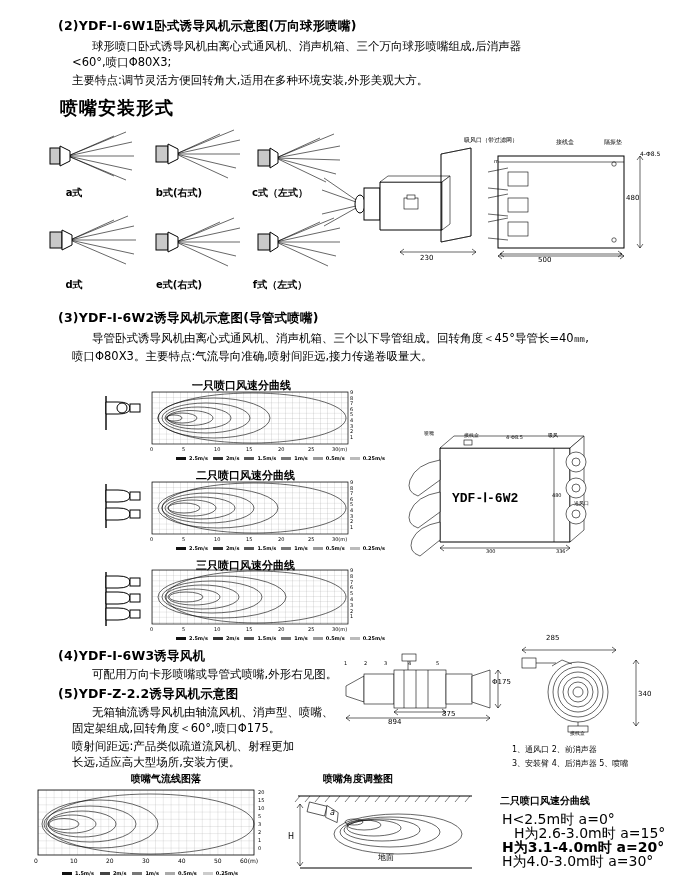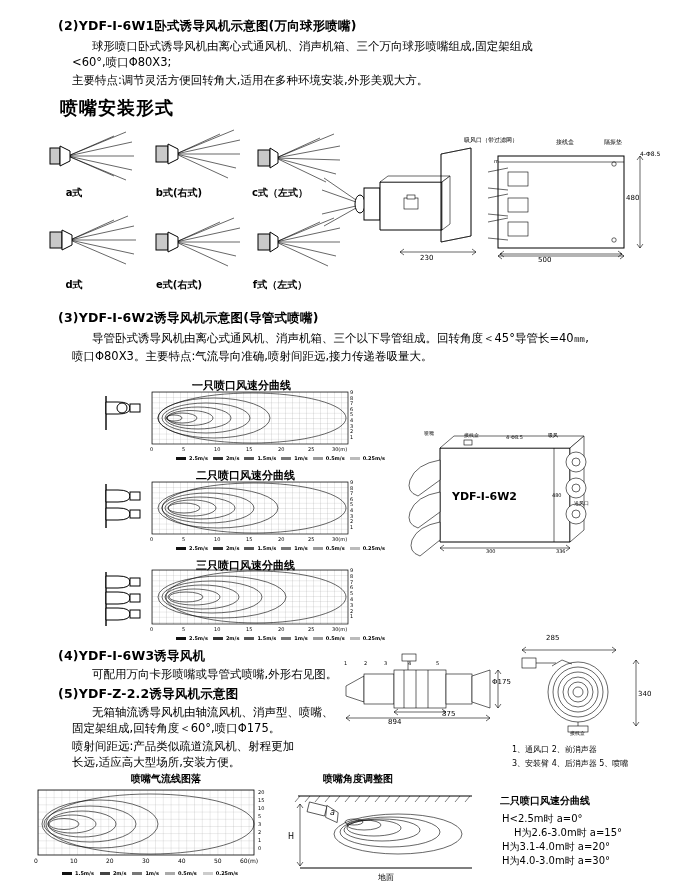--- a/index.html
+++ b/index.html
@@ -12,44 +12,44 @@
     overflow:hidden;
     font-size:11px;
   }
   .abs{position:absolute;}
   .sec-title{font-size:12.5px;font-weight:700;letter-spacing:0.2px;}
   .body-text{font-size:11.5px;line-height:16px;}
   .big-title{font-size:18px;font-weight:700;letter-spacing:1px;}
   .tiny{font-size:6px;}
   .xtiny{font-size:5px;}
   .small{font-size:8px;}
-  .mid{font-size:11px;}
+  .mid{font-size:13px;font-family:Liberation Mono, monospace;}
   .nozzle-label{font-size:10px;font-weight:700;text-align:center;}
   svg{display:block;overflow:visible;}
   .ln{stroke:#000;fill:none;}
   .thin{stroke-width:0.6;}
   .med{stroke-width:1;}
   .thick{stroke-width:1.4;}
   .grayfill{fill:#c9c9c9;}
   .whitefill{fill:#fff;}
   .nofill{fill:none;}
   .legend-row{display:flex;align-items:center;gap:3px;font-size:5px;}
   .legend-swatch{width:10px;height:3px;display:inline-block;}
   .fan-curve-title{font-size:11px;font-weight:700;}
   .cap{font-size:10px;font-weight:700;text-align:center;}
   .note-list{font-size:8px;line-height:12px;}
-  .angle-list{font-size:10px;line-height:14px;}
+  .angle-list{font-size:14px;line-height:14px;}
   .dim{font-size:7px;}
 </style>
 </head>
 <body>
 
 <div class="abs sec-title" style="left:58px;top:18px;">(2)YDF-Ⅰ-6W1卧式诱导风机示意图(万向球形喷嘴)</div>
 
-<div class="abs body-text" style="left:92px;top:38px;">球形喷口卧式诱导风机由离心式通风机、消声机箱、三个万向球形喷嘴组成,固定架组成</div>
+<div class="abs body-text" style="left:92px;top:38px;">球形喷口卧式诱导风机由离心式通风机、消声机箱、三个万向球形喷嘴组成,后消声器</div>
 <div class="abs body-text" style="left:72px;top:54px;">&lt;60°,喷口Φ80X3;</div>
 <div class="abs body-text" style="left:72px;top:72px;">主要特点:调节灵活方便回转角大,适用在多种环境安装,外形美观大方。</div>
 
 <div class="abs big-title" style="left:60px;top:96px;">喷嘴安装形式</div>
 
 <div class="abs" style="left:46px;top:128px;">
   <svg width="92" height="56" viewBox="0 0 92 56">
     <g class="ln thin">
       <line x1="22" y1="28" x2="80" y2="4"></line>
       <line x1="22" y1="28" x2="86" y2="14"></line>
@@ -670,19 +670,19 @@
       <ellipse cx="104" cy="40" rx="50" ry="15"></ellipse>
       <ellipse cx="96" cy="38" rx="38" ry="11"></ellipse>
       <ellipse cx="88" cy="36" rx="27" ry="8"></ellipse>
       <ellipse cx="78" cy="33" rx="17" ry="5"></ellipse>
       <ellipse cx="68" cy="30" rx="9" ry="3"></ellipse>
     </g>
   </svg>
 </div>
 <div class="abs small" style="left:330px;top:808px;font-style:italic;">a</div>
 <div class="abs small" style="left:288px;top:832px;">H</div>
-<div class="abs small" style="left:378px;top:852px;margin-top:20px;">地面</div>
+<div class="abs small" style="left:378px;top:852px;">地面</div>
 
 <div class="abs" style="left:500px;top:794px;font-size:10px;font-weight:700;">二只喷口风速分曲线</div>
 <div class="abs angle-list" style="left:502px;top:812px;">H&lt;2.5m时    a=0°</div>
 <div class="abs angle-list" style="left:502px;top:826px;padding-left:12px;">H为2.6-3.0m时 a=15°</div>
-<div class="abs angle-list" style="left:502px;top:840px;">H为3.1-4.0m时 a=20°</div>
+<div class="abs angle-list" style="left:502px;top:840px;font-weight:bold;">H为3.1-4.0m时 a=20°</div>
 <div class="abs angle-list" style="left:502px;top:854px;">H为4.0-3.0m时 a=30°</div>
 
 </body></html>

